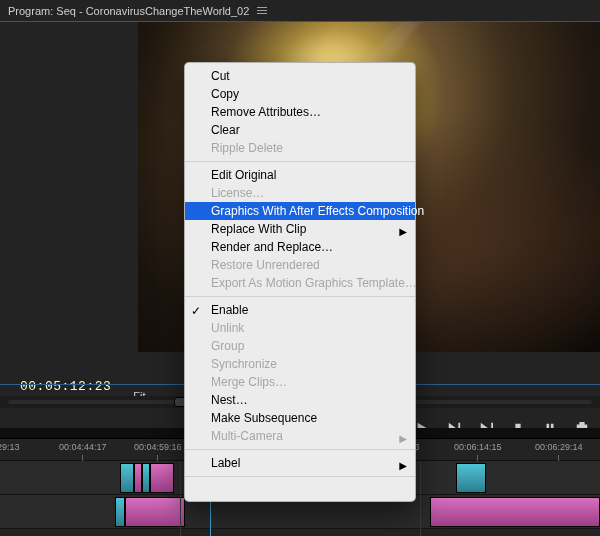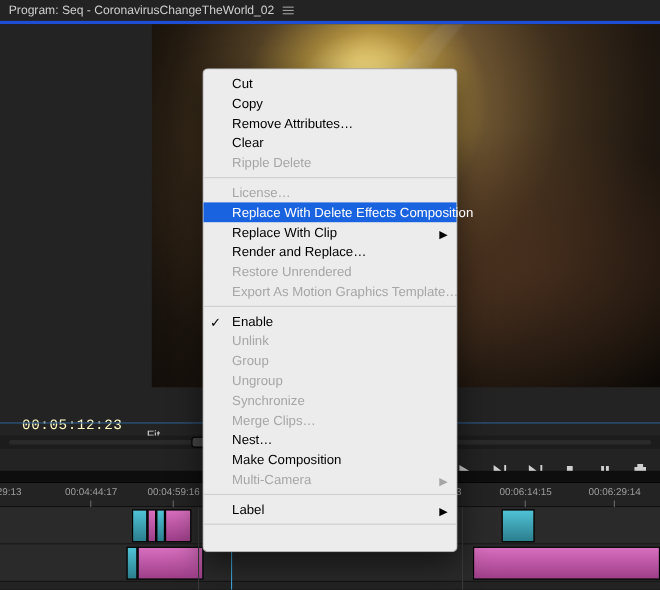--- a/index.html
+++ b/index.html
@@ -1,21 +1,21 @@
 <!DOCTYPE html>
 <html><head>
 <meta charset="utf-8">
 <style>
   * { box-sizing: border-box; margin: 0; padding: 0; font-family: "Helvetica Neue", Arial, sans-serif; }
   html, body { width: 600px; height: 536px; overflow: hidden; background: #1a1a1a; }
   .app { position: relative; width: 600px; height: 536px; background: #232323; }
   
   
   .prog-header { height: 22px; background: #232323; display:flex; align-items:center; padding-left:8px;
-                 color:#d0d0d0; font-size:11px; border-bottom:3px solid #1d4ed8; }
+                 color:#d0d0d0; font-size:11px; border-bottom:1px solid #1d4ed8; }
   .prog-header .burger { margin-left:8px; display:inline-flex; flex-direction:column; gap:2px; }
   .prog-header .burger span { width:10px; height:1px; background:#a0a0a0; }
 
   
   .monitor { position:relative; width:600px; height:390px; background:#232323; }
   .viewport { position:absolute; left:138px; top:0; width:462px; height:330px;
               background: radial-gradient(circle at 42% 22%, #fff2c5 0%, #f7dd7f 9%, #b29140 18%, #6b5330 30%, #3e2e1c 48%, #1f1710 70%, #0c0906 100%);
               overflow:hidden; }
   .viewport::before { content:""; position:absolute; left:-25px; top:-25px; width:110%; height:110%;
     background:
@@ -212,35 +212,35 @@
     </div>
   </div>
 
   <div class="ctx" id="ctx">
       <div class="mi"><span>Cut</span></div>
       <div class="mi"><span>Copy</span></div>
       <div class="mi"><span>Remove Attributes…</span></div>
       <div class="mi"><span>Clear</span></div>
       <div class="mi dis"><span>Ripple Delete</span></div>
       <div class="sep"></div>
+      <div class="mi"><span>Edit Original</span></div>
       <div class="mi dis"><span>License…</span></div>
-      <div class="mi sel"><span>Replace With Delete Effects Composition</span></div>
+      <div class="mi sel"><span>Graphics With After Effects Composition</span></div>
       <div class="mi"><span>Replace With Clip</span><span class="arrow">▶</span></div>
       <div class="mi"><span>Render and Replace…</span></div>
       <div class="mi dis"><span>Restore Unrendered</span></div>
       <div class="mi dis"><span>Export As Motion Graphics Template…</span></div>
       <div class="sep"></div>
       <div class="mi"><span class="check">✓</span><span>Enable</span></div>
       <div class="mi dis"><span>Unlink</span></div>
       <div class="mi dis"><span>Group</span></div>
-      <div class="mi dis"><span>Ungroup</span></div>
       <div class="mi dis"><span>Synchronize</span></div>
       <div class="mi dis"><span>Merge Clips…</span></div>
       <div class="mi"><span>Nest…</span></div>
-      <div class="mi"><span>Make Composition</span></div>
+      <div class="mi"><span>Make Subsequence</span></div>
       <div class="mi dis"><span>Multi-Camera</span><span class="arrow">▶</span></div>
       <div class="sep"></div>
       <div class="mi"><span>Label</span><span class="arrow">▶</span></div>
       <div class="sep"></div>
       <div class="mi"></div>
     </div>
 
 </div>
 
 </body></html>

